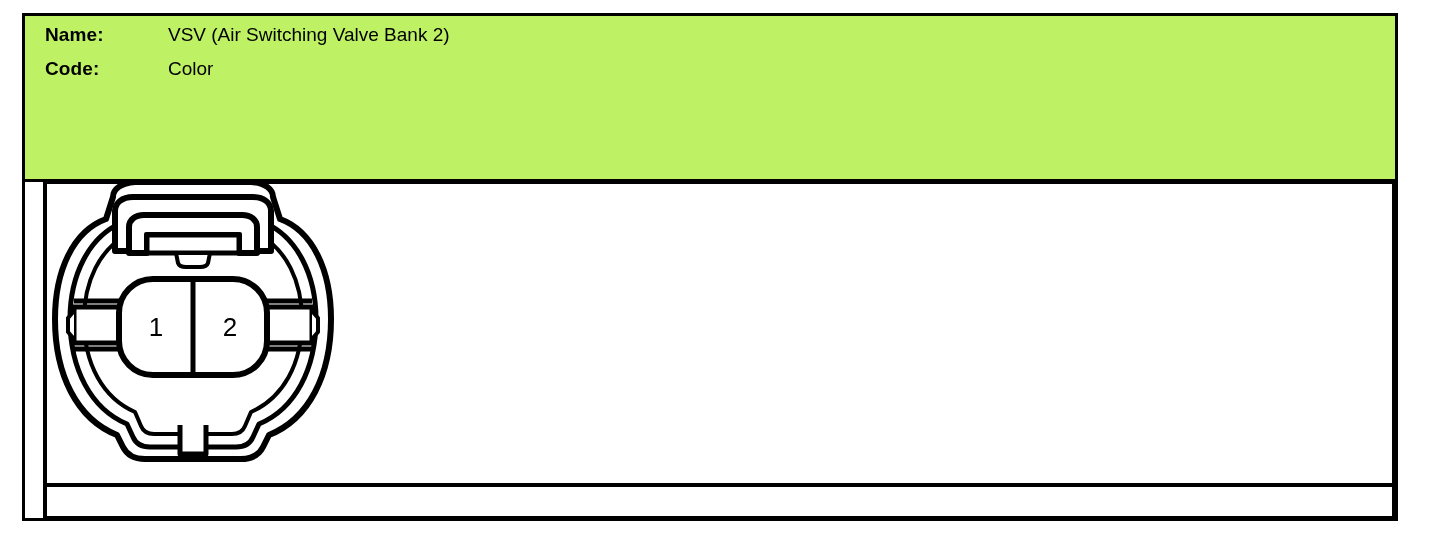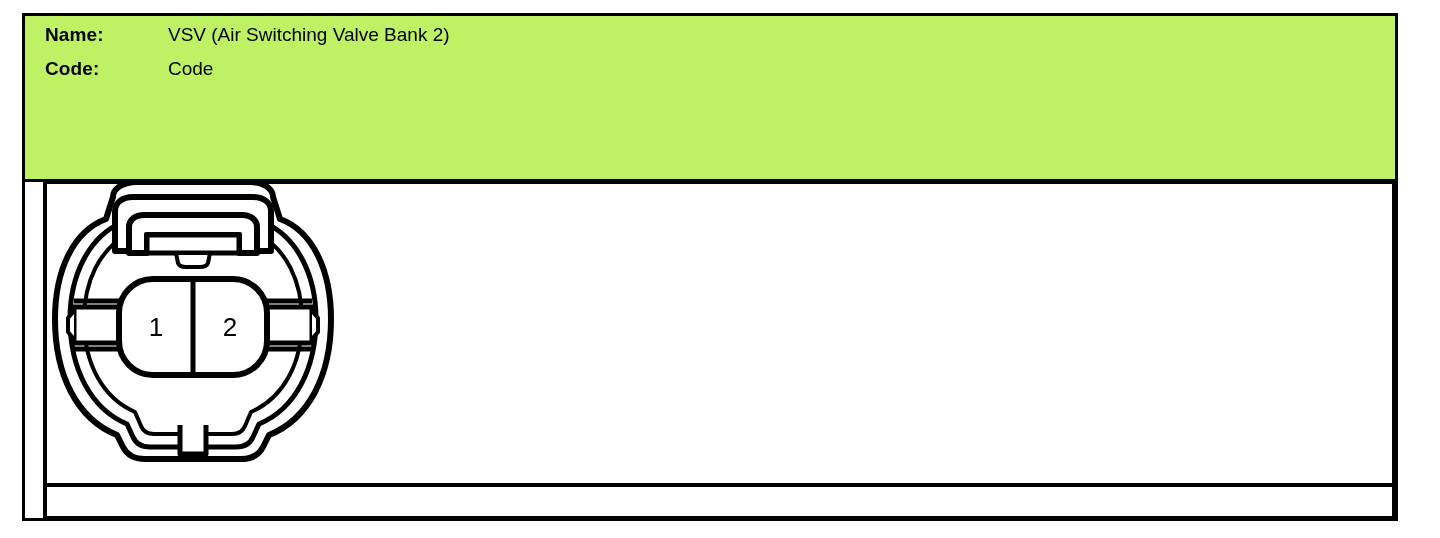--- a/index.html
+++ b/index.html
@@ -134,21 +134,21 @@
 
       <div class="spec-row">
         <span class="spec-label">Name:</span>
         <span class="spec-value">VSV (Air Switching Valve Bank 2)</span>
       </div>
 
 
 
       <div class="spec-row">
         <span class="spec-label">Code:</span>
-        <span class="spec-value">Code</span>
+        <span class="spec-value">Color</span>
       </div>
 
     </div>
   </div>
 
   <div class="diagram-box">
 
     <div class="connector-svg-wrap">
       <svg width="320" height="312" viewBox="0 0 320 312" xmlns="http://www.w3.org/2000/svg">
 

